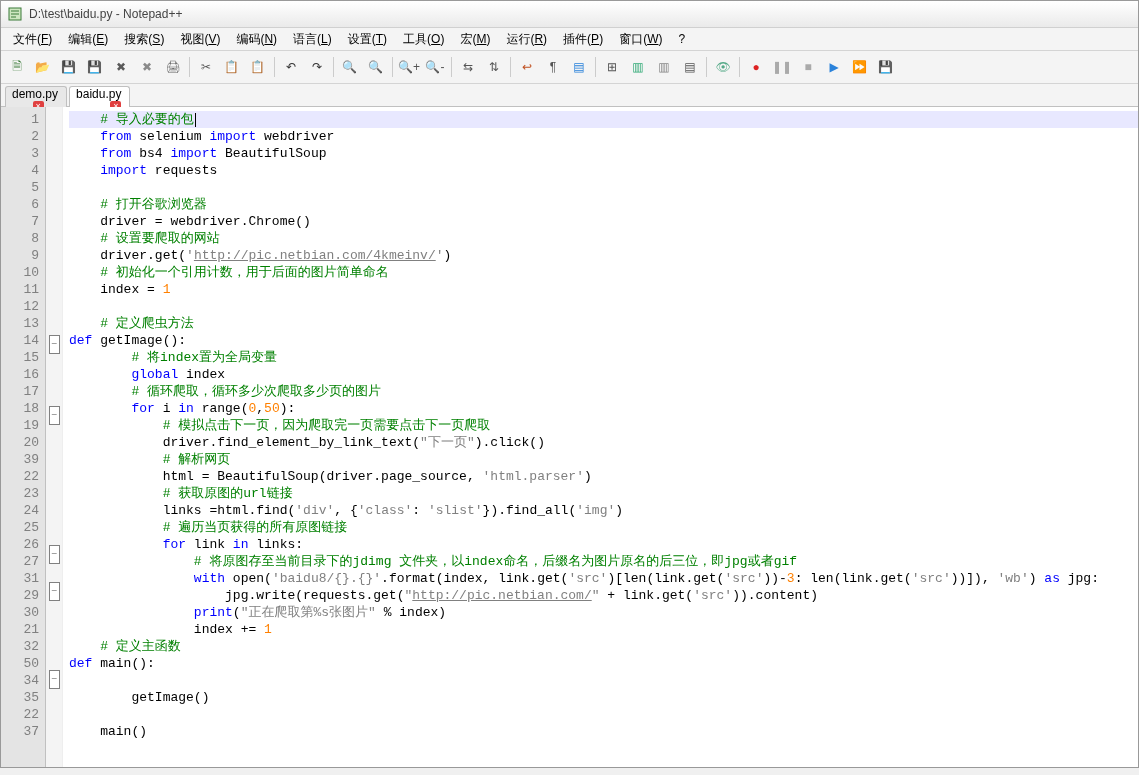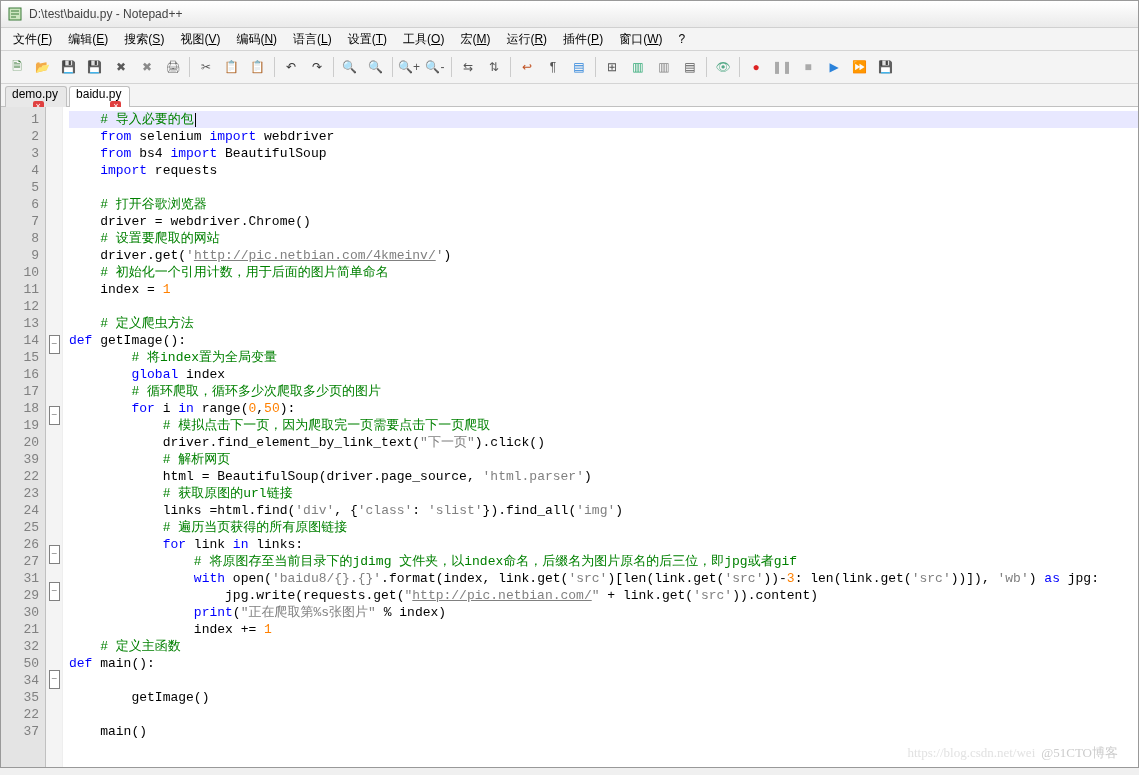--- a/index.html
+++ b/index.html
@@ -216,19 +216,15 @@
         <div></div>
         <div>
           <div class="fold-mark">−</div>
         </div>
         <div></div>
         <div></div>
         <div></div>
         <div></div>
       </div>
     <div class="code" id="code"><div class="current-line">    <span class="cm"># 导入必要的包</span><span class="caret"></span></div><div>    <span class="kw">from</span><span class=""> selenium </span><span class="kw">import</span><span class=""> webdriver</span></div><div>    <span class="kw">from</span><span class=""> bs4 </span><span class="kw">import</span><span class=""> BeautifulSoup</span></div><div>    <span class="kw">import</span><span class=""> requests</span></div><div>    </div><div>    <span class="cm"># 打开谷歌浏览器</span></div><div>    <span class="">driver </span><span class="">=</span><span class=""> webdriver</span><span class="">.</span><span class="">Chrome</span><span class="">()</span></div><div>    <span class="cm"># 设置要爬取的网站</span></div><div>    <span class="">driver</span><span class="">.</span><span class="">get</span><span class="">(</span><span class="str">'</span><span class="url">http://pic.netbian.com/4kmeinv/</span><span class="str">'</span><span class="">)</span></div><div>    <span class="cm"># 初始化一个引用计数，用于后面的图片简单命名</span></div><div>    <span class="">index </span><span class="">=</span><span class=""> </span><span class="num">1</span></div><div>    </div><div>    <span class="cm"># 定义爬虫方法</span></div><div><span class="kw">def</span><span class=""> getImage</span><span class="">():</span></div><div>        <span class="cm"># 将index置为全局变量</span></div><div>        <span class="kw">global</span><span class=""> index</span></div><div>        <span class="cm"># 循环爬取，循环多少次爬取多少页的图片</span></div><div>        <span class="kw">for</span><span class=""> i </span><span class="kw">in</span><span class=""> range</span><span class="">(</span><span class="num">0</span><span class="">,</span><span class="num">50</span><span class="">):</span></div><div>            <span class="cm"># 模拟点击下一页，因为爬取完一页需要点击下一页爬取</span></div><div>            <span class="">driver</span><span class="">.</span><span class="">find_element_by_link_text</span><span class="">(</span><span class="str">"下一页"</span><span class="">)</span><span class="">.</span><span class="">click</span><span class="">()</span></div><div>            <span class="cm"># 解析网页</span></div><div>            <span class="">html </span><span class="">=</span><span class=""> BeautifulSoup</span><span class="">(</span><span class="">driver</span><span class="">.</span><span class="">page_source</span><span class="">, </span><span class="str">'html.parser'</span><span class="">)</span></div><div>            <span class="cm"># 获取原图的url链接</span></div><div>            <span class="">links </span><span class="">=</span><span class="">html</span><span class="">.</span><span class="">find</span><span class="">(</span><span class="str">'div'</span><span class="">, </span><span class="">{</span><span class="str">'class'</span><span class="">: </span><span class="str">'slist'</span><span class="">})</span><span class="">.</span><span class="">find_all</span><span class="">(</span><span class="str">'img'</span><span class="">)</span></div><div>            <span class="cm"># 遍历当页获得的所有原图链接</span></div><div>            <span class="kw">for</span><span class=""> link </span><span class="kw">in</span><span class=""> links:</span></div><div>                <span class="cm"># 将原图存至当前目录下的jdimg 文件夹，以index命名，后缀名为图片原名的后三位，即jpg或者gif</span></div><div>                <span class="kw">with</span><span class=""> open</span><span class="">(</span><span class="str">'baidu8/{}.{}'</span><span class="">.</span><span class="">format</span><span class="">(</span><span class="">index</span><span class="">, link.get(</span><span class="str">'src'</span><span class="">)[len(link.get(</span><span class="str">'src'</span><span class="">))-</span><span class="num">3</span><span class="">: len(link.get(</span><span class="str">'src'</span><span class="">))]), </span><span class="str">'wb'</span><span class="">) </span><span class="kw">as</span><span class=""> jpg:</span></div><div>                    <span class="">jpg.write(requests.get(</span><span class="str">"</span><span class="url">http://pic.netbian.com/</span><span class="str">"</span><span class=""> + link.get(</span><span class="str">'src'</span><span class="">)).content)</span></div><div>                <span class="kw">print</span><span class="">(</span><span class="str">"正在爬取第%s张图片"</span><span class=""> % index)</span></div><div>                <span class="">index </span><span class="">+=</span><span class=""> </span><span class="num">1</span></div><div>    <span class="cm"># 定义主函数</span></div><div><span class="kw">def</span><span class=""> main</span><span class="">():</span></div><div>    </div><div>        <span class="">getImage</span><span class="">()</span></div><div>    </div><div>    <span class="">main</span><span class="">()</span></div></div>
-    <div class="watermark">
-      <span class="faint">https://blog.csdn.net/wei</span>
-      <span>@51CTO博客</span>
-    </div>
   </div>
 
 </div>
 
 </body></html>

